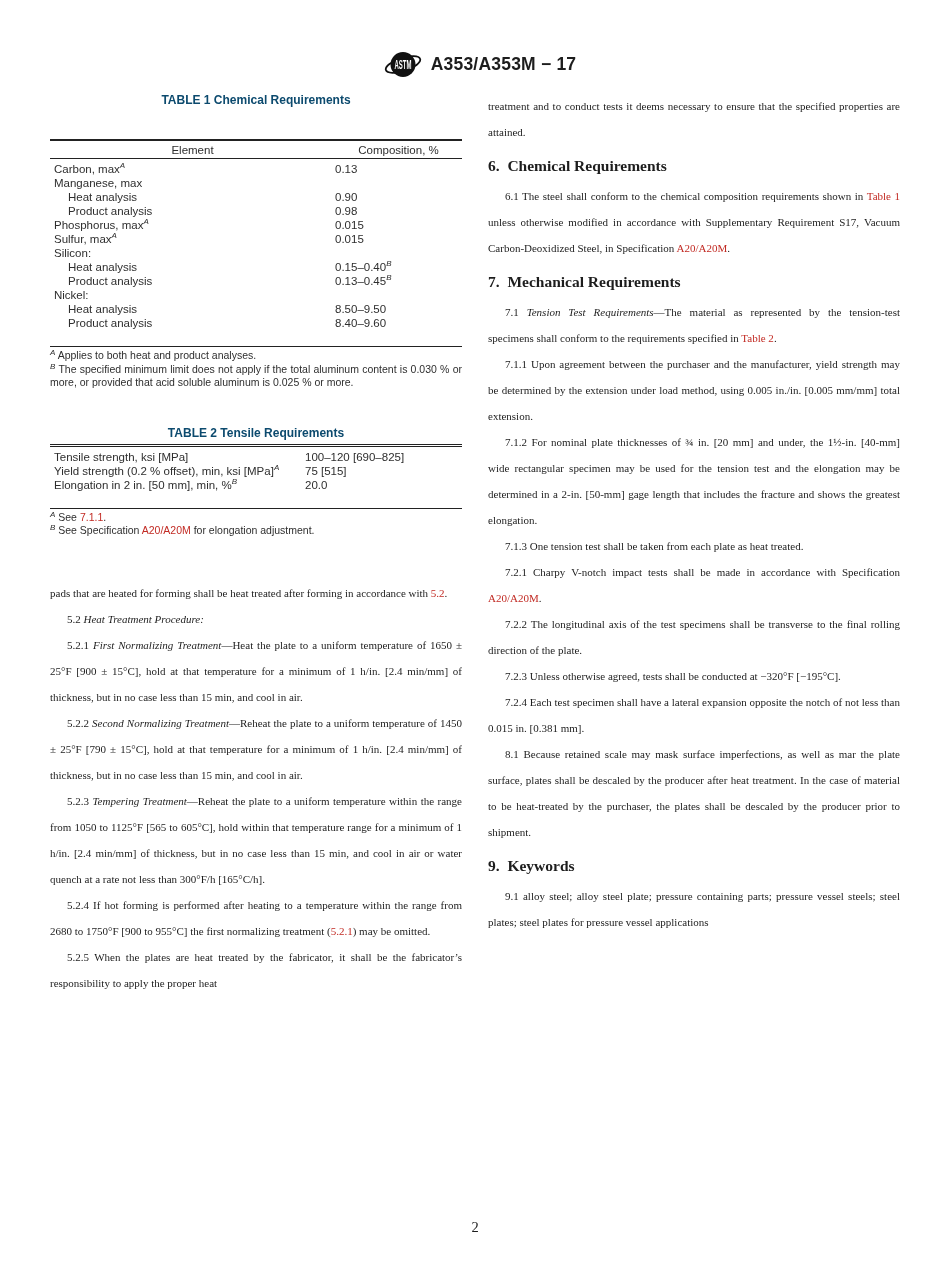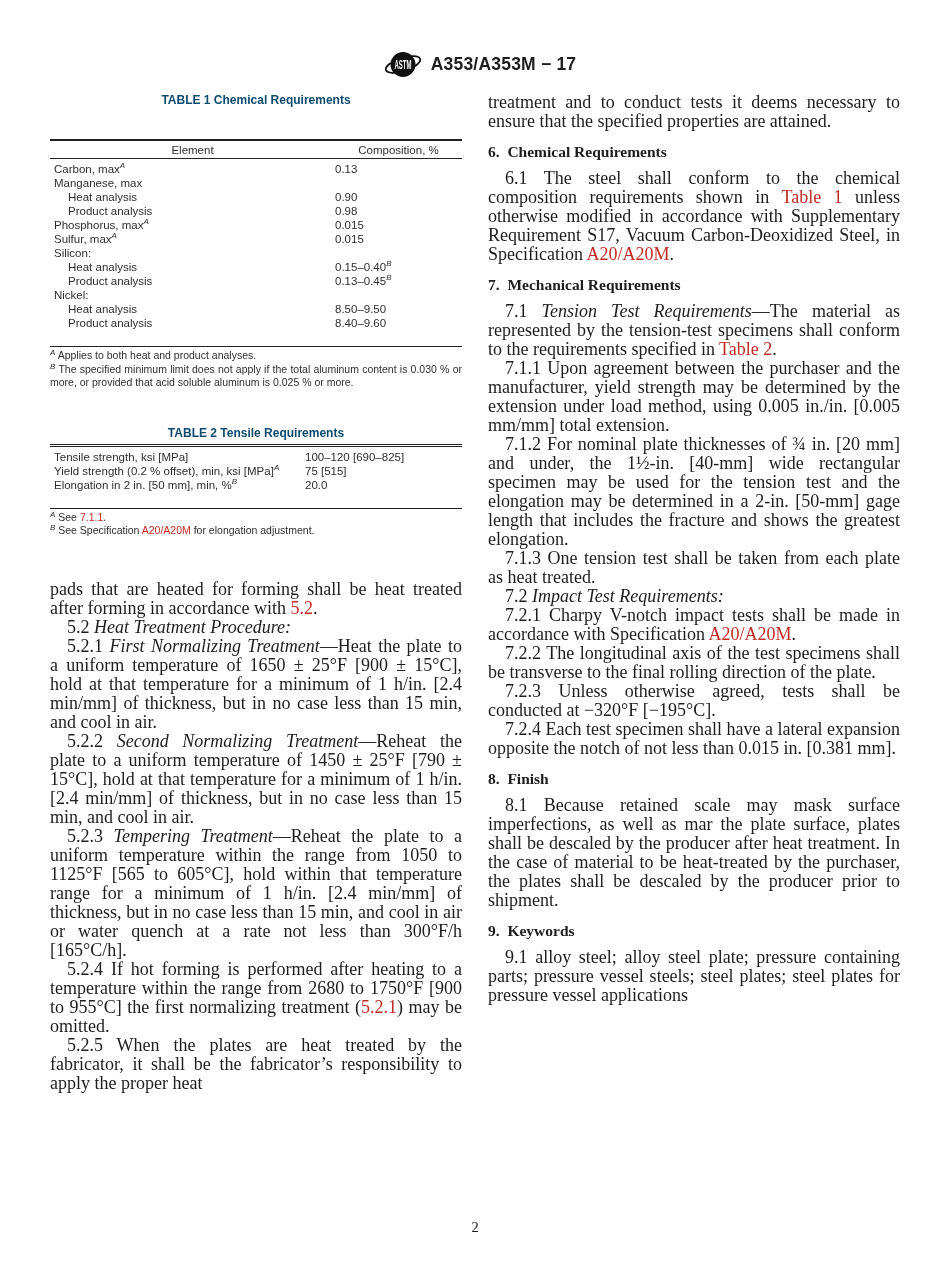--- a/index.html
+++ b/index.html
@@ -28,21 +28,21 @@
   .t2 .t-body { border-top:3px double var(--rule); }
   .t-label { padding-left:4px; }
   .t-label.ind { padding-left:18px; }
   sup { font-size:8px; line-height:0; font-style:italic; }
   .t-notes { margin-top:2px; }
   .t-note { font-size:10.5px; line-height:13.5px; text-align:justify; color:#2e2e2e; font-family:"Liberation Sans", sans-serif; }
   .t-note .note-sup { font-style:italic; }
   
   .sec-gap1 { margin-top:36px; }
   .sec-gap2 { margin-top:42px; }
-  .blk-p { font-size:18px; line-height:19px; text-align:justify; text-indent:17px; }
+  .blk-p { font-size:11px; line-height:26px; text-align:justify; text-indent:17px; }
   .blk-p.noindent { text-indent:0; }
   .blk-h { font-size:15.5px; line-height:19px; font-weight:bold; margin:11px 0 8px; white-space:pre-wrap; }
   .seg-i { font-style:italic; }
   .seg-l { color:var(--link); }
   
   .page-num { position:absolute; left:0; right:0; bottom:36px; text-align:center; font-size:14.5px; }
 </style>
 </head>
 <body>
 
@@ -163,26 +163,24 @@
   <div class="col">
     <div id="right-text">
         <div class="blk-p noindent"><span>treatment and to conduct tests it deems necessary to ensure that the specified properties are attained.</span></div>
         <div class="blk-h"><span>6.  Chemical Requirements</span></div>
         <div class="blk-p"><span>6.1 The steel shall conform to the chemical composition requirements shown in </span><span class="seg-l">Table 1</span><span> unless otherwise modified in accordance with Supplementary Requirement S17, Vacuum Carbon-Deoxidized Steel, in Specification </span><span class="seg-l">A20/A20M</span><span>.</span></div>
         <div class="blk-h"><span>7.  Mechanical Requirements</span></div>
         <div class="blk-p"><span>7.1 </span><span class="seg-i">Tension Test Requirements</span><span>—The material as represented by the tension-test specimens shall conform to the requirements specified in </span><span class="seg-l">Table 2</span><span>.</span></div>
         <div class="blk-p"><span>7.1.1 Upon agreement between the purchaser and the manufacturer, yield strength may be determined by the extension under load method, using 0.005 in./in. [0.005 mm/mm] total extension.</span></div>
         <div class="blk-p"><span>7.1.2 For nominal plate thicknesses of ¾ in. [20 mm] and under, the 1½-in. [40-mm] wide rectangular specimen may be used for the tension test and the elongation may be determined in a 2-in. [50-mm] gage length that includes the fracture and shows the greatest elongation.</span></div>
         <div class="blk-p"><span>7.1.3 One tension test shall be taken from each plate as heat treated.</span></div>
-        <div class="blk-p"><span>7.2 </span><span class="seg-i">Impact Test Requirements:</span></div>
         <div class="blk-p"><span>7.2.1 Charpy V-notch impact tests shall be made in accordance with Specification </span><span class="seg-l">A20/A20M</span><span>.</span></div>
         <div class="blk-p"><span>7.2.2 The longitudinal axis of the test specimens shall be transverse to the final rolling direction of the plate.</span></div>
         <div class="blk-p"><span>7.2.3 Unless otherwise agreed, tests shall be conducted at −320°F [−195°C].</span></div>
         <div class="blk-p"><span>7.2.4 Each test specimen shall have a lateral expansion opposite the notch of not less than 0.015 in. [0.381 mm].</span></div>
-        <div class="blk-h"><span>8.  Finish</span></div>
         <div class="blk-p"><span>8.1 Because retained scale may mask surface imperfections, as well as mar the plate surface, plates shall be descaled by the producer after heat treatment. In the case of material to be heat-treated by the purchaser, the plates shall be descaled by the producer prior to shipment.</span></div>
         <div class="blk-h"><span>9.  Keywords</span></div>
         <div class="blk-p"><span>9.1 alloy steel; alloy steel plate; pressure containing parts; pressure vessel steels; steel plates; steel plates for pressure vessel applications</span></div>
       </div>
   </div>
 
 </div>
 
 <div class="page-num">2</div>
 

